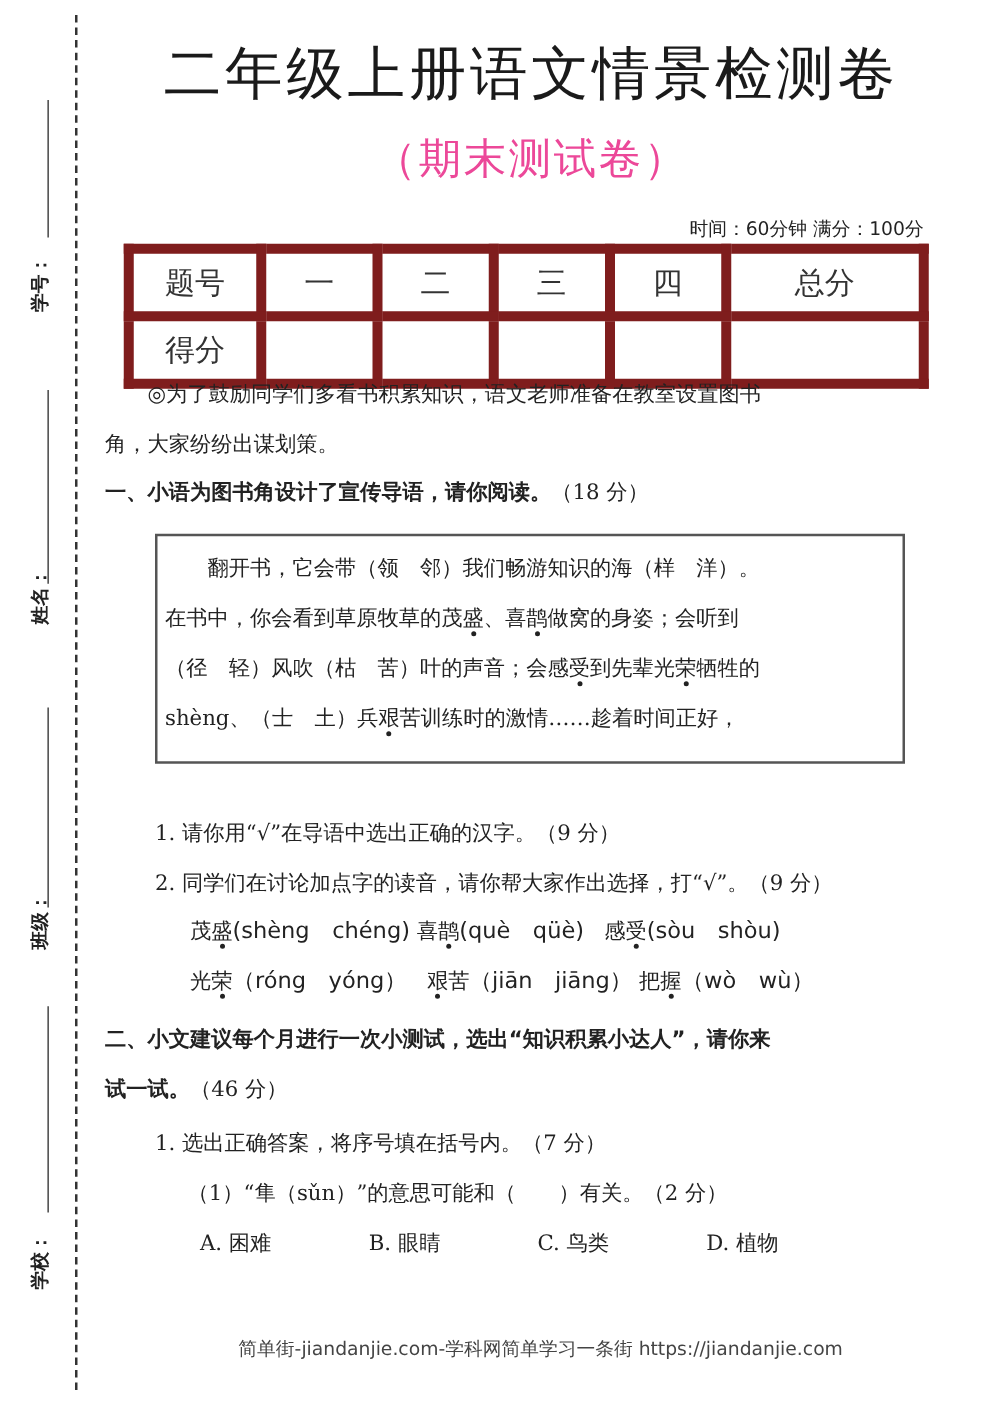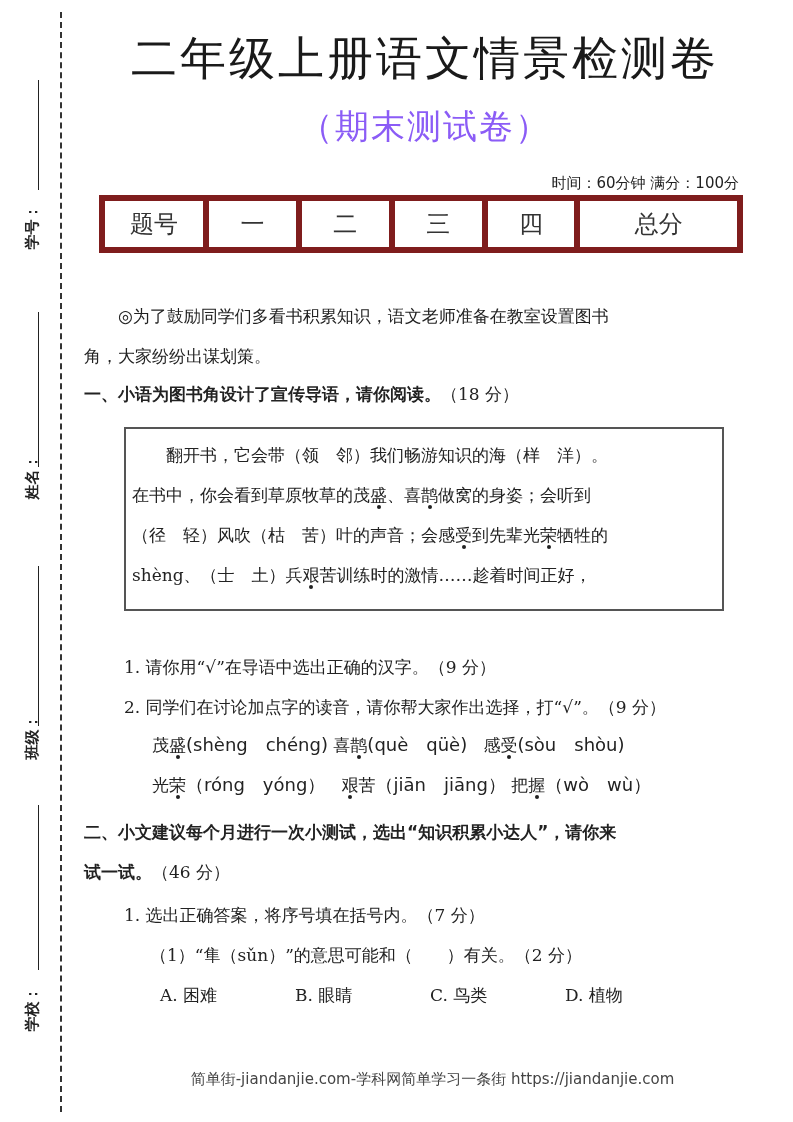--- a/index.html
+++ b/index.html
@@ -18,31 +18,31 @@
     font-family:"DejaVu Sans","Liberation Sans",sans-serif; font-size:15px; font-weight:bold;
     transform:rotate(-90deg); transform-origin:center center; white-space:nowrap;
     text-align:center;
   }
   .title {
     position:absolute; left:100px; width:650px; top:28px; text-align:center;
     font-family:"DejaVu Sans","Liberation Sans",sans-serif; font-size:46px; letter-spacing:3px; color:#1a1a1a;
   }
   .subtitle {
     position:absolute; left:100px; width:650px; top:104px; text-align:center;
-    font-family:"DejaVu Sans","Liberation Sans",sans-serif; font-size:34px; letter-spacing:2px; color:#8b5cf6;
+    font-family:"DejaVu Sans","Liberation Sans",sans-serif; font-size:34px; letter-spacing:2px; color:#ec4899;
   }
   .time-info {
     position:absolute; right:54px; top:174px;
     font-family:"DejaVu Sans","Liberation Sans",sans-serif; font-size:15px;
   }
   table.score {
     position:absolute; left:99px; top:195px; width:644px; border-collapse:collapse;
   }
   table.score td {
-    border:6px solid #7f1d1d; height:44px; text-align:center; font-size:24px; color:#333;
+    border:8px solid #7f1d1d; height:44px; text-align:center; font-size:24px; color:#333;
   }
   table.score td:first-child { width:96px; }
   .para { position:absolute; left:84px; width:664px; font-size:17px; line-height:40px; }
   .heading { position:absolute; left:84px; width:664px; font-family:"DejaVu Sans","Liberation Sans",sans-serif; font-weight:bold; font-size:17px; line-height:40px; }
   .heading .pts { font-family:"DejaVu Serif","Liberation Serif",serif; font-weight:normal; }
   .box {
     position:absolute; left:124px; top:427px; width:600px; height:184px;
     border:2px solid #555; padding:6px 0 0 6px; box-sizing:border-box;
     font-size:17px; line-height:40px;
   }
@@ -88,20 +88,28 @@
 <table class="score">
   <tbody>
       <tr>
     <td>题号</td>
     <td>一</td>
     <td>二</td>
     <td>三</td>
     <td>四</td>
     <td>总分</td>
   </tr>
+  <tr>
+    <td>得分</td>
+    <td></td>
+    <td></td>
+    <td></td>
+    <td></td>
+    <td></td>
+  </tr>
 </tbody>
   </table>
 
 <div class="para" style="top:296px;text-indent:34px;">◎为了鼓励同学们多看书积累知识，语文老师准备在教室设置图书</div>
 <div class="para" style="top:336px;">角，大家纷纷出谋划策。</div>
 
 <div class="heading" style="top:374px;">
   <span>一、小语为图书角设计了宣传导语，请你阅读。</span><span class="pts">（18 分）</span>
 </div>
 

